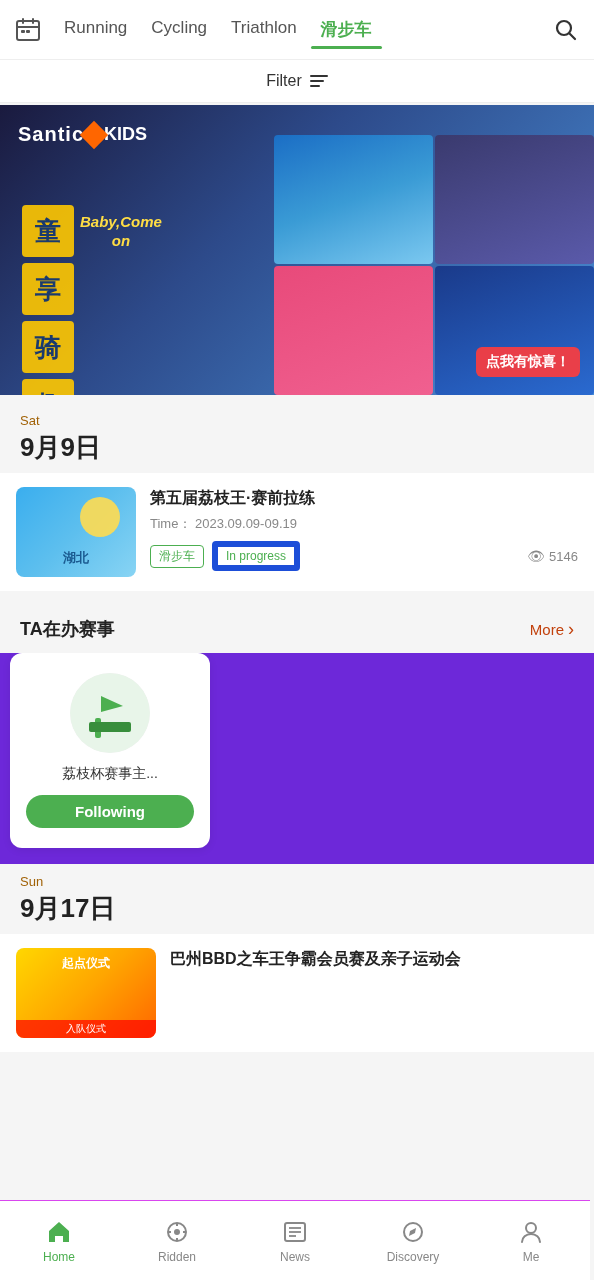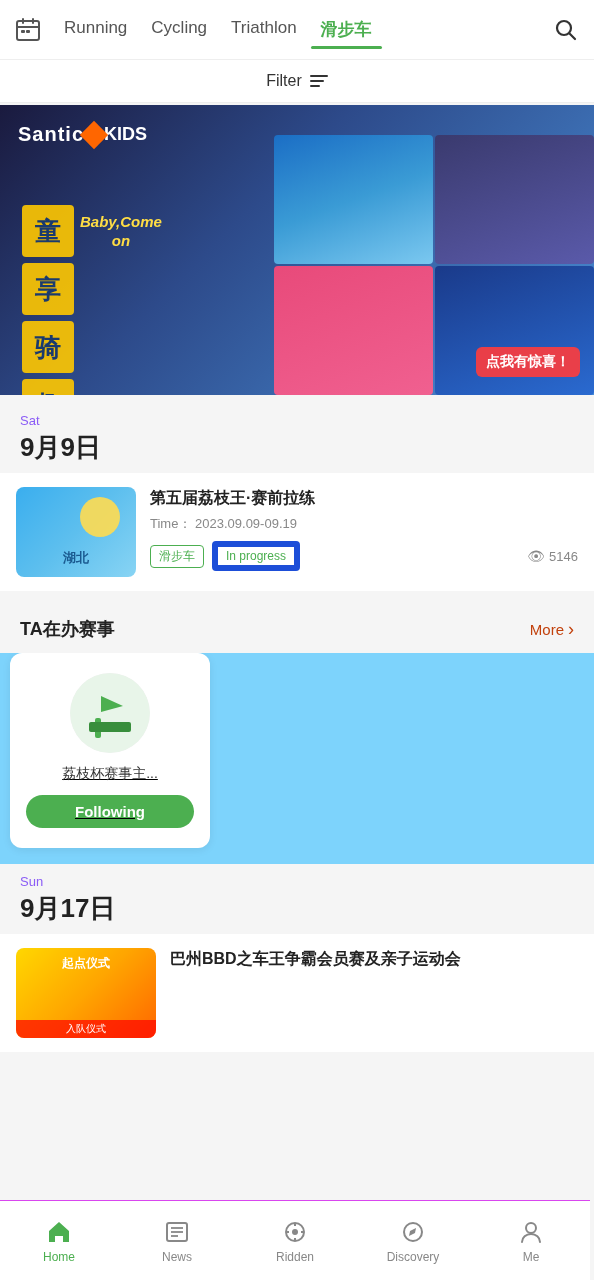--- a/index.html
+++ b/index.html
@@ -223,21 +223,21 @@
       padding-bottom: 80px;
     }
 
     
     .date-header {
       padding: 18px 20px 8px;
       background: #f5f5f5;
     }
     .date-day {
       font-size: 13px;
-      color: #8b5cf6;
+      color: #a16207;
       margin-bottom: 2px;
     }
     .date-full {
       font-size: 26px;
       font-weight: 700;
       color: #222;
     }
 
     
     .event-card {
@@ -356,22 +356,21 @@
       color: #c2410c;
       cursor: pointer;
     }
 
     
     .organizer-scroll {
       display: flex;
       gap: 0;
       padding: 0 10px 16px;
       overflow-x: auto;
-      background: #7dd3fc;
-      text-decoration: underline;
+      background: #6d28d9;
     }
     .organizer-card {
       background: #fff;
       border-radius: 12px;
       padding: 20px 16px;
       min-width: 200px;
       max-width: 200px;
       display: flex;
       flex-direction: column;
       align-items: center;
@@ -663,44 +662,44 @@
     <div class="bottom-nav-icon active">
       <svg width="26" height="26" viewBox="0 0 26 26">
         <path d="M3 12L13 3L23 12V23H17V17H9V23H3V12Z" fill="#4CAF50"></path>
       </svg>
     </div>
     <span class="bottom-nav-label active">Home</span>
   </div>
   <div class="bottom-nav-item">
     <div class="bottom-nav-icon">
       <svg width="26" height="26" viewBox="0 0 26 26">
-        <rect x="3" y="4" width="20" height="18" rx="2" stroke="#888" stroke-width="2" fill="none"></rect>
-        <line x1="7" y1="9" x2="19" y2="9" stroke="#888" stroke-width="1.8"></line>
-        <line x1="7" y1="13" x2="19" y2="13" stroke="#888" stroke-width="1.8"></line>
-        <line x1="7" y1="17" x2="14" y2="17" stroke="#888" stroke-width="1.8"></line>
-      </svg>
-    </div>
-    <span class="bottom-nav-label">News</span>
-  </div>
-  <div class="bottom-nav-item">
-    <div class="bottom-nav-icon">
-      <svg width="26" height="26" viewBox="0 0 26 26">
         <circle cx="13" cy="13" r="9" stroke="#888" stroke-width="2" fill="none"></circle>
         <circle cx="13" cy="13" r="3" fill="#888"></circle>
         <line x1="13" y1="4" x2="13" y2="7" stroke="#888" stroke-width="2"></line>
         <line x1="13" y1="19" x2="13" y2="22" stroke="#888" stroke-width="2"></line>
         <line x1="4" y1="13" x2="7" y2="13" stroke="#888" stroke-width="2"></line>
         <line x1="19" y1="13" x2="22" y2="13" stroke="#888" stroke-width="2"></line>
       </svg>
     </div>
     <span class="bottom-nav-label">Ridden</span>
   </div>
   <div class="bottom-nav-item">
     <div class="bottom-nav-icon">
       <svg width="26" height="26" viewBox="0 0 26 26">
+        <rect x="3" y="4" width="20" height="18" rx="2" stroke="#888" stroke-width="2" fill="none"></rect>
+        <line x1="7" y1="9" x2="19" y2="9" stroke="#888" stroke-width="1.8"></line>
+        <line x1="7" y1="13" x2="19" y2="13" stroke="#888" stroke-width="1.8"></line>
+        <line x1="7" y1="17" x2="14" y2="17" stroke="#888" stroke-width="1.8"></line>
+      </svg>
+    </div>
+    <span class="bottom-nav-label">News</span>
+  </div>
+  <div class="bottom-nav-item">
+    <div class="bottom-nav-icon">
+      <svg width="26" height="26" viewBox="0 0 26 26">
         <circle cx="13" cy="13" r="9" stroke="#888" stroke-width="2" fill="none"></circle>
         <polygon points="16,9 10,12 9,17 15,14" fill="#888"></polygon>
       </svg>
     </div>
     <span class="bottom-nav-label">Discovery</span>
   </div>
   <div class="bottom-nav-item">
     <div class="bottom-nav-icon">
       <svg width="26" height="26" viewBox="0 0 26 26">
         <circle cx="13" cy="9" r="5" stroke="#888" stroke-width="2" fill="none"></circle>

